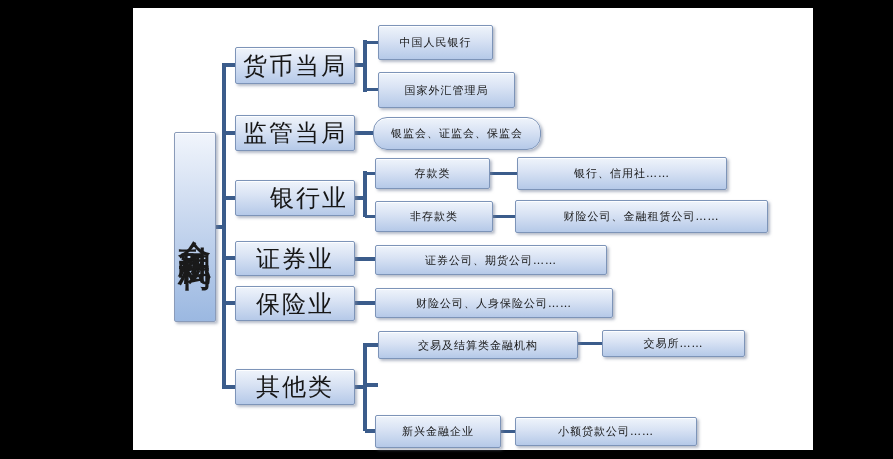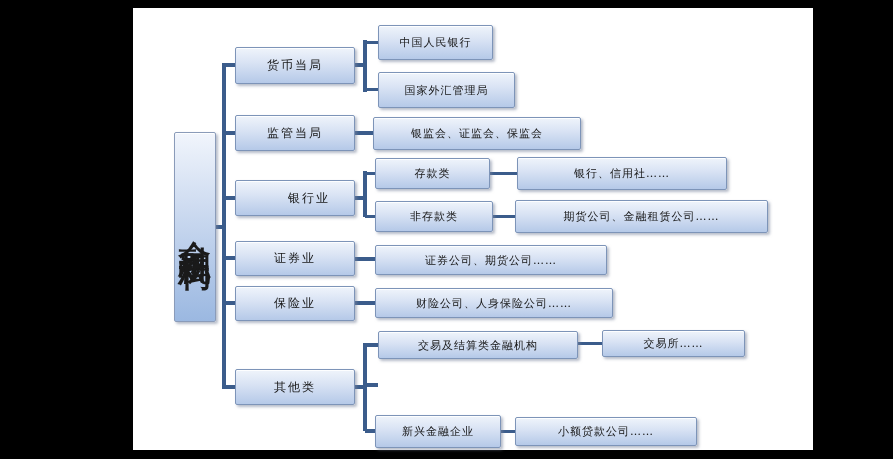--- a/index.html
+++ b/index.html
@@ -15,21 +15,21 @@
   .box {
     position:absolute;
     background:linear-gradient(180deg,#eff4fb 0%,#d9e3f4 42%,#b5c9e8 100%);
     border:1px solid #7d94b8;
     border-radius:2px;
     box-shadow:2px 2px 3px rgba(120,132,155,0.55), inset 0 1px 0 rgba(255,255,255,0.85);
     display:flex; align-items:center; justify-content:center;
     color:#161616; font-size:11px; letter-spacing:1px; white-space:nowrap;
     overflow:hidden;
   }
-  .box.cat { font-size:12px; letter-spacing:2px; }
+  .box.cat { font-size:24px; letter-spacing:2px; }
   .box.root {
     background:linear-gradient(180deg,#f1f5fc 0%,#c9d8ef 45%,#9bb8e1 100%);
     writing-mode:vertical-rl; text-orientation:upright;
     font-size:32px; letter-spacing:6px; font-weight:bold; color:#1a1a1a;
     border-color:#8a9bb9;
   }
   .ln { position:absolute; background:#3b5c8b; }
 </style>
 </head>
 <body>
@@ -71,27 +71,27 @@
     <div class="ln" style="left:445px;top:334px;width:24px;height:3px;"></div>
     <div class="ln" style="left:368px;top:422px;width:14px;height:3px;"></div>
 
     <div class="box root" style="left:41px;top:124px;width:42px;height:190px;">金融机构</div>
 
     <div class="box cat" style="left:102px;top:39px;width:120px;height:37px;">货币当局</div>
     <div class="box" style="left:245px;top:17px;width:115px;height:35px;">中国人民银行</div>
     <div class="box" style="left:245px;top:64px;width:137px;height:36px;">国家外汇管理局</div>
 
     <div class="box cat" style="left:102px;top:107px;width:120px;height:36px;">监管当局</div>
-    <div class="box" style="left:240px;top:109px;width:208px;height:33px;">银监会、证监会、保监会</div>
+    <div class="box" style="left:240px;top:109px;width:168px;height:33px;border-radius:14px;">银监会、证监会、保监会</div>
 
     <div class="box cat" style="left:102px;top:172px;width:120px;height:36px;padding-left:28px;">银行业</div>
     <div class="box" style="left:242px;top:150px;width:115px;height:31px;">存款类</div>
     <div class="box" style="left:384px;top:149px;width:210px;height:33px;">银行、信用社……</div>
     <div class="box" style="left:242px;top:193px;width:118px;height:31px;">非存款类</div>
-    <div class="box" style="left:382px;top:192px;width:253px;height:33px;">期货公司、金融租赁公司……</div>
+    <div class="box" style="left:382px;top:192px;width:253px;height:33px;">财险公司、金融租赁公司……</div>
 
     <div class="box cat" style="left:102px;top:233px;width:120px;height:35px;">证券业</div>
     <div class="box" style="left:242px;top:237px;width:232px;height:30px;">证券公司、期货公司……</div>
 
     <div class="box cat" style="left:102px;top:278px;width:120px;height:35px;">保险业</div>
     <div class="box" style="left:242px;top:280px;width:238px;height:30px;">财险公司、人身保险公司……</div>
 
     <div class="box cat" style="left:102px;top:361px;width:120px;height:36px;">其他类</div>
     <div class="box" style="left:245px;top:323px;width:200px;height:28px;">交易及结算类金融机构</div>
     <div class="box" style="left:469px;top:322px;width:143px;height:27px;">交易所……</div>

